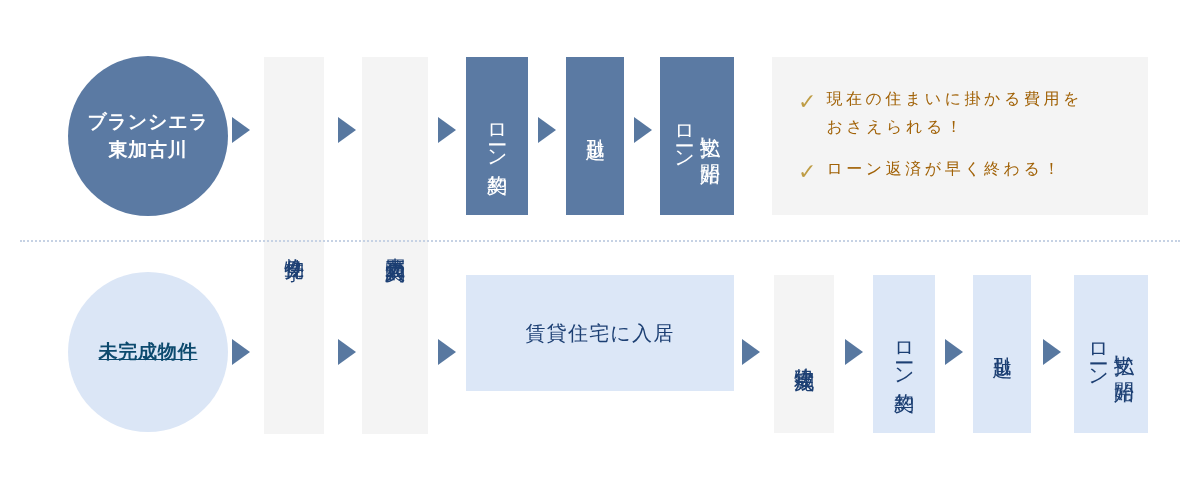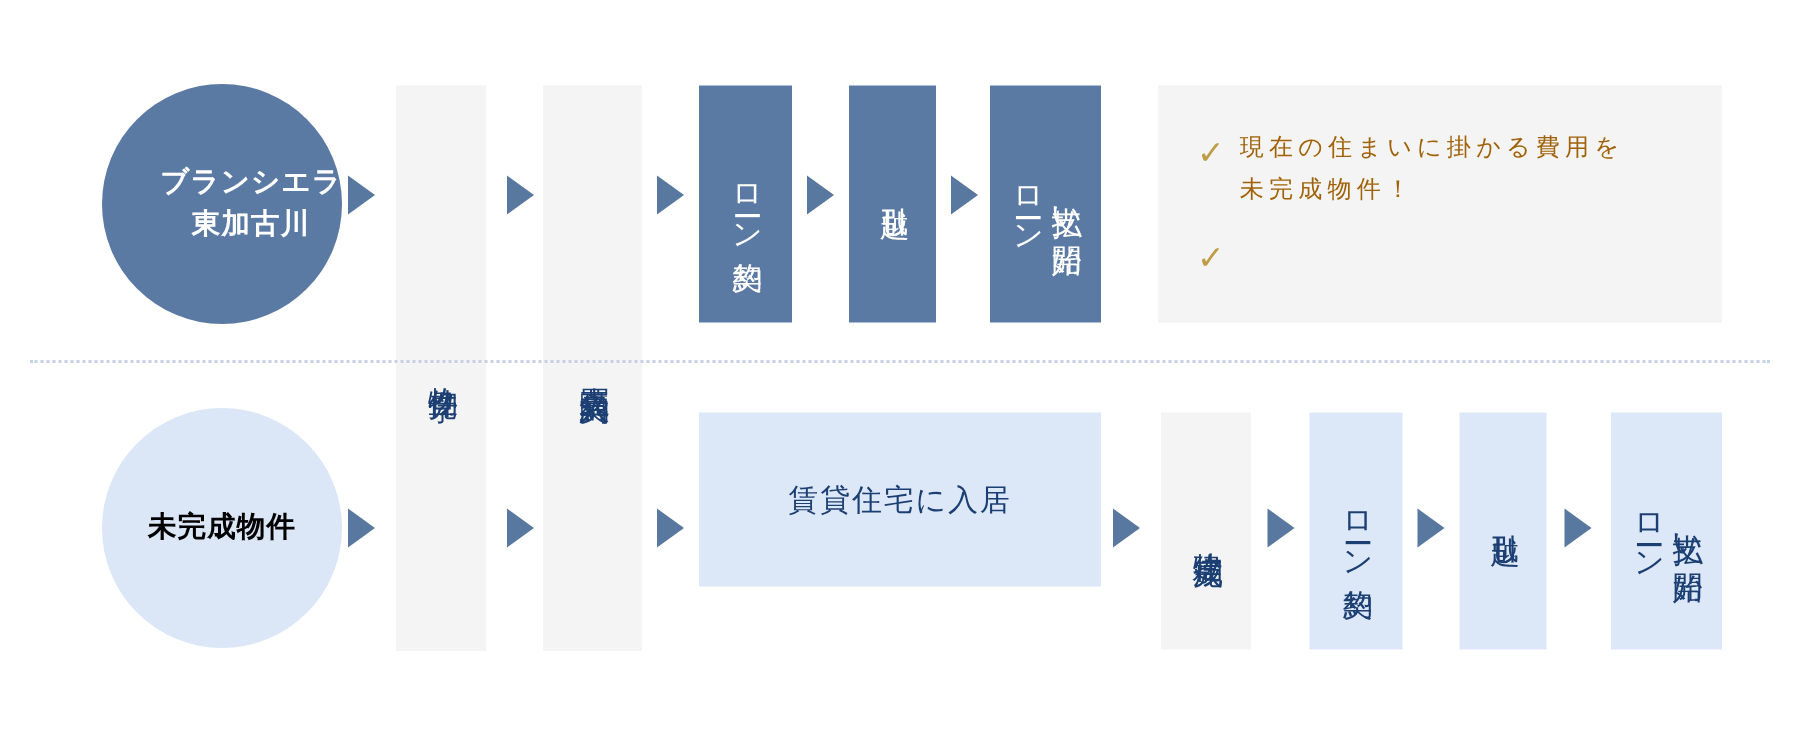--- a/index.html
+++ b/index.html
@@ -34,22 +34,23 @@
     font-weight: bold;
     letter-spacing: 0.04em;
   }
   .circle-dark {
     background: #5b7aa3;
     color: #ffffff;
     font-size: 19px;
   }
   .circle-light {
     background: #dbe6f6;
-    color: #000000;
+    color: #0c4a6e;
     font-size: 19px;
+    text-decoration: underline;
   }
   .circle-label {
     white-space: pre-line;
   }
 
   
   .box {
     box-sizing: border-box;
   }
   .box-gray  { background: #f4f4f4; color: #1c3f73; }
@@ -123,21 +124,21 @@
     font-size: 16px;
     line-height: 1.75;
     letter-spacing: 0.22em;
   }
 </style>
 </head>
 <body>
 
 <div id="diagram">
 
-  <div class="node circle circle-dark" style="left:68px; top:56px; width:160px; height:160px;justify-content:flex-end;">
+  <div class="node circle circle-dark" style="left:68px; top:56px; width:160px; height:160px;">
     <span class="circle-label">ブランシエラ
 東加古川</span>
   </div>
 
   <div class="arrow" style="left:232px; top:117px;"></div>
 
   <div class="node box box-gray" style="left:264px; top:57px; width:60px; height:377px;">
     <div class="vtext-wrap">
       <span class="vtext">物件見学</span>
     </div>
@@ -174,25 +175,28 @@
       <span class="vtext">ローン</span>
       <span class="vtext">支払い開始</span>
     </div>
   </div>
 
   <div class="benefits" style="left:772px; top:57px; width:376px; height:158px;">
     <div class="benefit-row">
       <span class="check-icon">✓</span>
       <span class="benefit-text">
         <span>現在の住まいに掛かる費用を</span><br>
-        <span>未完成物件！</span>
+        <span>おさえられる！</span>
       </span>
     </div>
     <div class="benefit-row">
       <span class="check-icon">✓</span>
+      <span class="benefit-text">
+        <span>ローン返済が早く終わる！</span>
+      </span>
     </div>
   </div>
 
   <div class="divider" style="left:20px; top:240px; width:1160px;"></div>
 
   <div class="node circle circle-light" style="left:68px; top:272px; width:160px; height:160px;">
     <span class="circle-label">未完成物件</span>
   </div>
 
   <div class="arrow" style="left:232px; top:339px;"></div>

